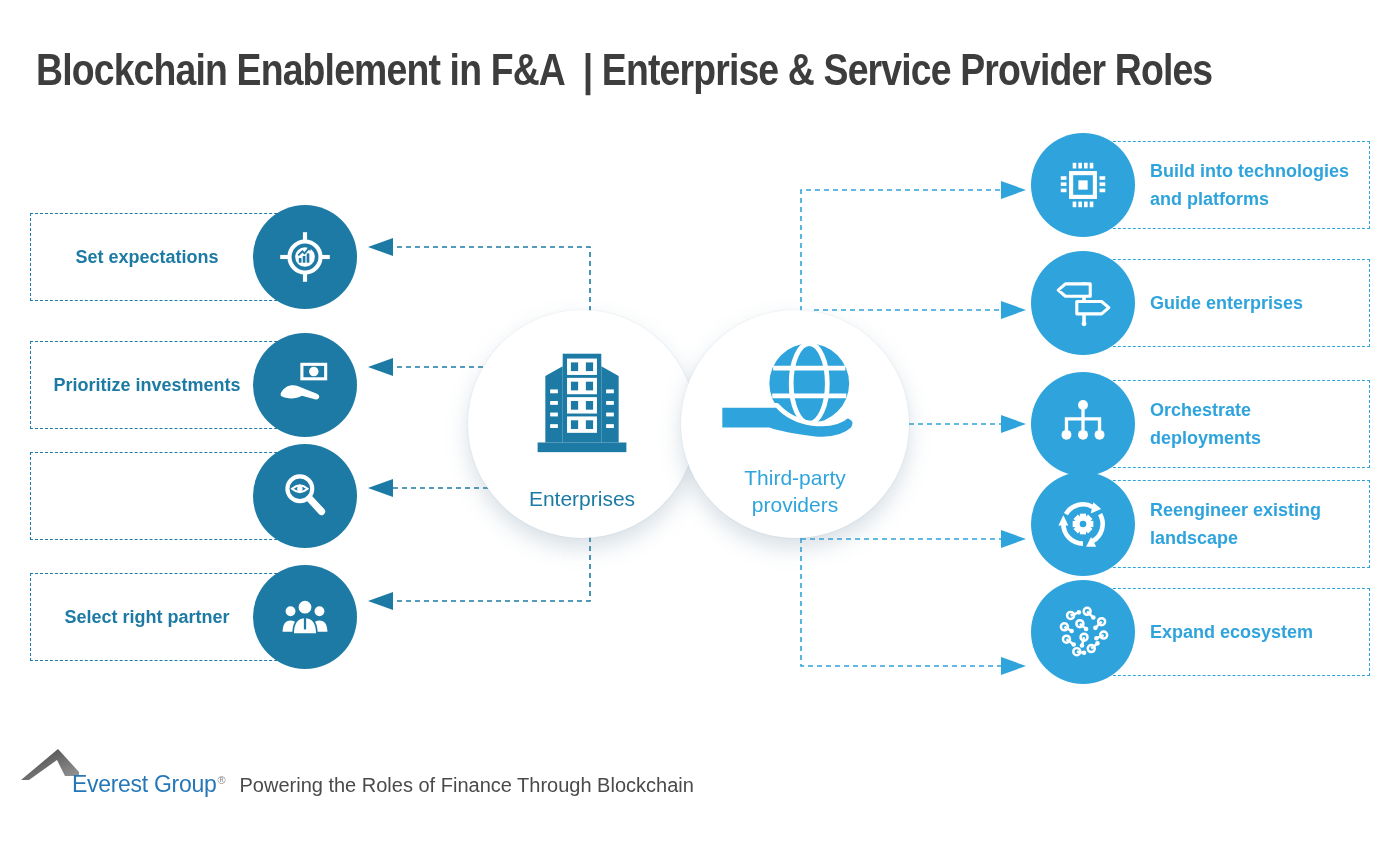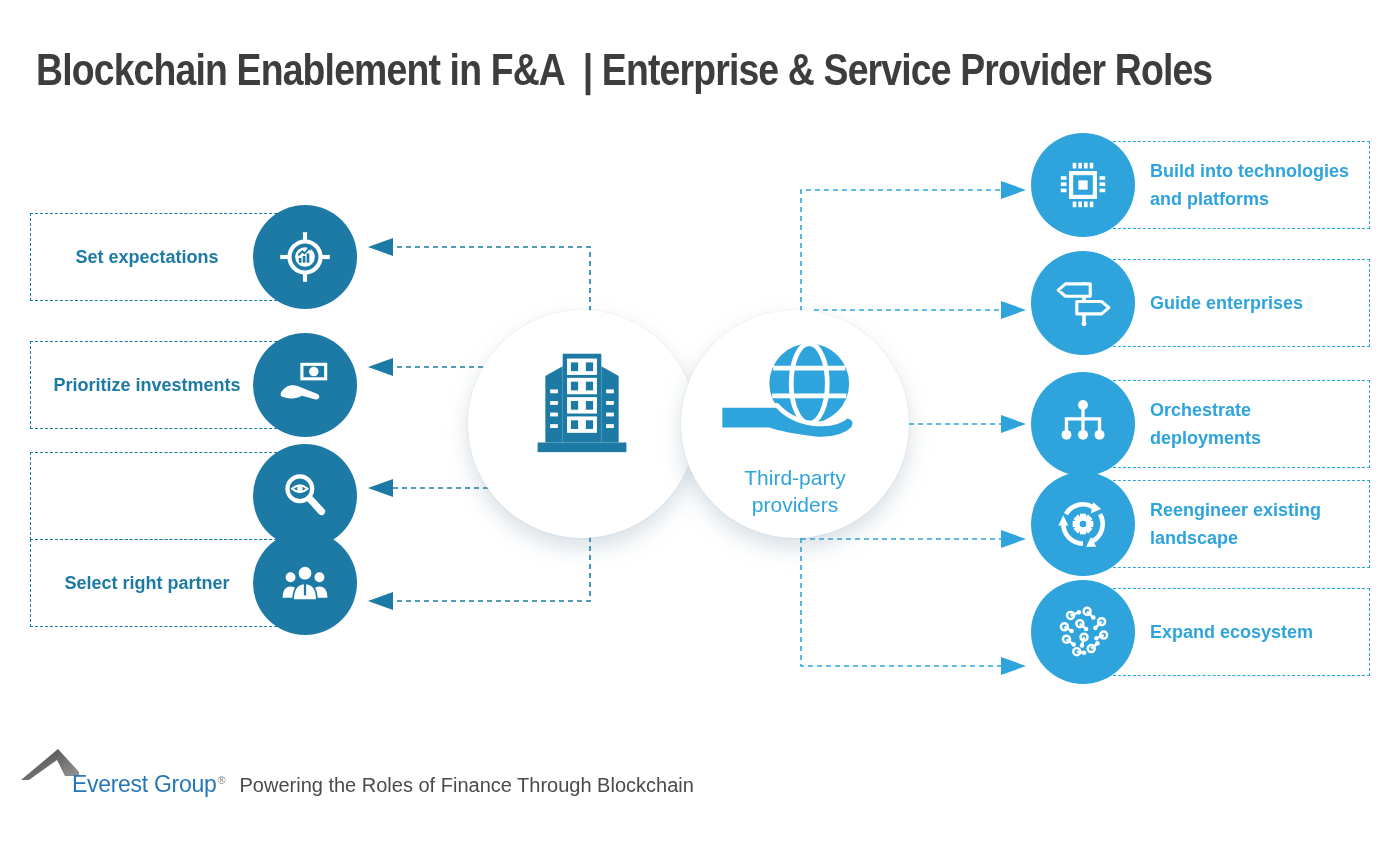--- a/index.html
+++ b/index.html
@@ -136,20 +136,21 @@
           <rect x="27" y="57" width="8" height="4"></rect>
         <rect x="27" y="69" width="8" height="4"></rect>
           <rect x="27" y="81" width="8" height="4"></rect>
         <rect x="85" y="45" width="8" height="4"></rect>
           <rect x="85" y="57" width="8" height="4"></rect>
         <rect x="85" y="69" width="8" height="4"></rect>
           <rect x="85" y="81" width="8" height="4"></rect>
       </g>
       <rect class="fd" x="14" y="100" width="92" height="10"></rect>
     </svg>
+    <div class="hub-label dark-text" style="bottom:26px;">Enterprises</div>
   </div>
 
   <div class="hub" style="left:681px;top:310px;">
     <svg class="hub-icon" style="top:24px;" width="162" height="133" viewBox="0 0 170 140">
       <circle class="fl" cx="100" cy="52" r="42"></circle>
       <g class="sw none" stroke-width="5">
         <ellipse cx="100" cy="52" rx="19" ry="42"></ellipse>
         <line x1="62" y1="36" x2="138" y2="36"></line>
         <line x1="61" y1="65" x2="139" y2="65"></line>
       </g>
@@ -200,21 +201,21 @@
     <div class="icon-circle dark-circle">
       <svg width="62" height="62" viewBox="0 0 60 60">
         <circle class="sw none" cx="25" cy="23" r="12" stroke-width="4"></circle>
         <line class="sw" x1="34.5" y1="32.5" x2="46" y2="45" stroke-width="7" stroke-linecap="round"></line>
         <path class="sw none" d="M17.5 23 Q25 16.5 32.5 23 Q25 29.5 17.5 23 Z" stroke-width="2"></path>
         <circle class="fw" cx="25" cy="23" r="2.6"></circle>
       </svg>
     </div>
   </div>
 
-  <div class="role left-role" style="top:539px;">
+  <div class="role left-role" style="top:573px;">
     <div class="role-box dark-box"></div>
     <div class="role-label dark-text">Select right partner</div>
     <div class="icon-circle dark-circle">
       <svg width="62" height="62" viewBox="0 0 60 60">
         <g class="fw sd" stroke-width="1.6">
           <circle cx="16" cy="24.5" r="5.6"></circle>
           <path d="M7.5 45 Q7.5 32.5 16 32.5 Q24.5 32.5 24.5 45 Z"></path>
           <circle cx="44" cy="24.5" r="5.6"></circle>
           <path d="M35.5 45 Q35.5 32.5 44 32.5 Q52.5 32.5 52.5 45 Z"></path>
           <circle cx="30" cy="20.5" r="7"></circle>

